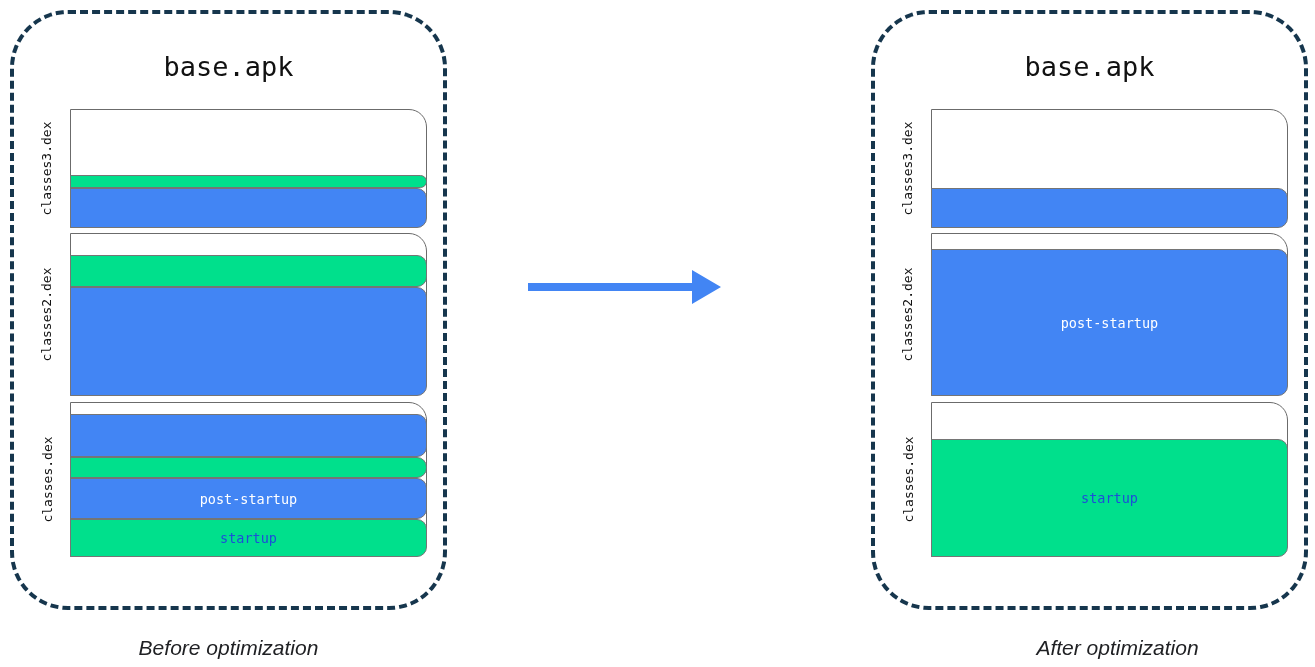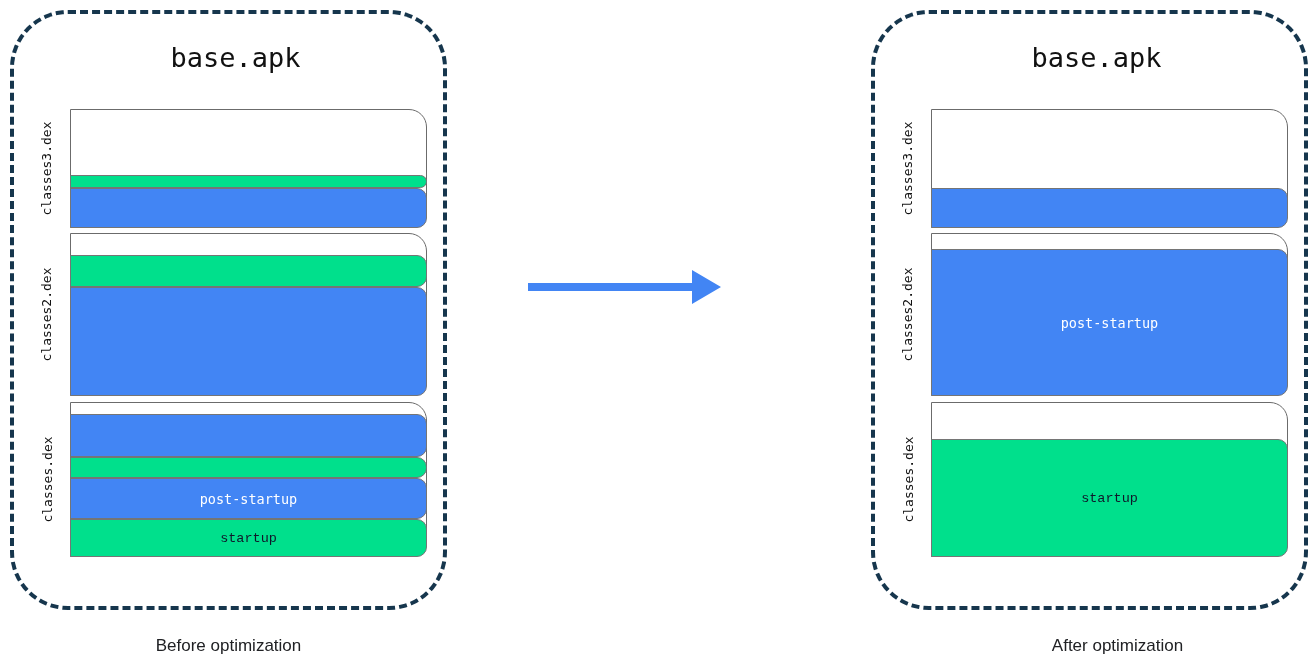--- a/index.html
+++ b/index.html
@@ -21,30 +21,29 @@
     box-sizing: border-box;
     border: 4px dashed #16364d;
     border-radius: 58px;
     background: #ffffff;
   }
   #panel-before { left: 10px;  top: 10px; width: 437px; height: 600px; }
   #panel-after  { left: 871px; top: 10px; width: 437px; height: 600px; }
 
   .apk-title {
     position: absolute;
-    top: 28px;
+    top: 37px;
     left: 0;
     width: 100%;
     text-align: center;
     font-family: "DejaVu Sans Mono", "Liberation Mono", monospace;
     font-size: 27px;
     color: #111111;
     letter-spacing: 0px;
     white-space: nowrap;
-    margin-left: 7px;
   }
 
   
   .dex-group {
     position: absolute;
     box-sizing: border-box;
   }
   .dex-label {
     position: absolute;
     left: -34px;
@@ -92,39 +91,40 @@
     border: 1.5px solid #757575;
     border-radius: 0 10px 10px 0;
     display: flex;
     align-items: center;
     justify-content: center;
     font-family: "DejaVu Sans Mono", "Liberation Mono", monospace;
     font-size: 13.5px;
     white-space: nowrap;
   }
   .seg.blue  { background: #4285f4; color: #ffffff; }
-  .seg.green { background: #00e08c; color: #0f172a; font-family: Liberation Mono, monospace; }
+  .seg.green { background: #00e08c; color: #1d4ed8; }
 
   
   #transform-arrow {
     position: absolute;
     left: 524px;
     top: 266px;
     width: 200px;
     height: 42px;
   }
 
   
   .caption {
     position: absolute;
     top: 636px;
-    font-size: 17px;
+    font-size: 21px;
     color: #202124;
     text-align: center;
     white-space: nowrap;
+    font-style: italic;
   }
   #caption-before { left: 10px;  width: 437px; }
   #caption-after  { left: 899px; width: 437px; }
 </style>
 </head>
 <body>
 
 <div class="apk-panel" id="panel-before">
   <div class="apk-title">base.apk</div>
 

